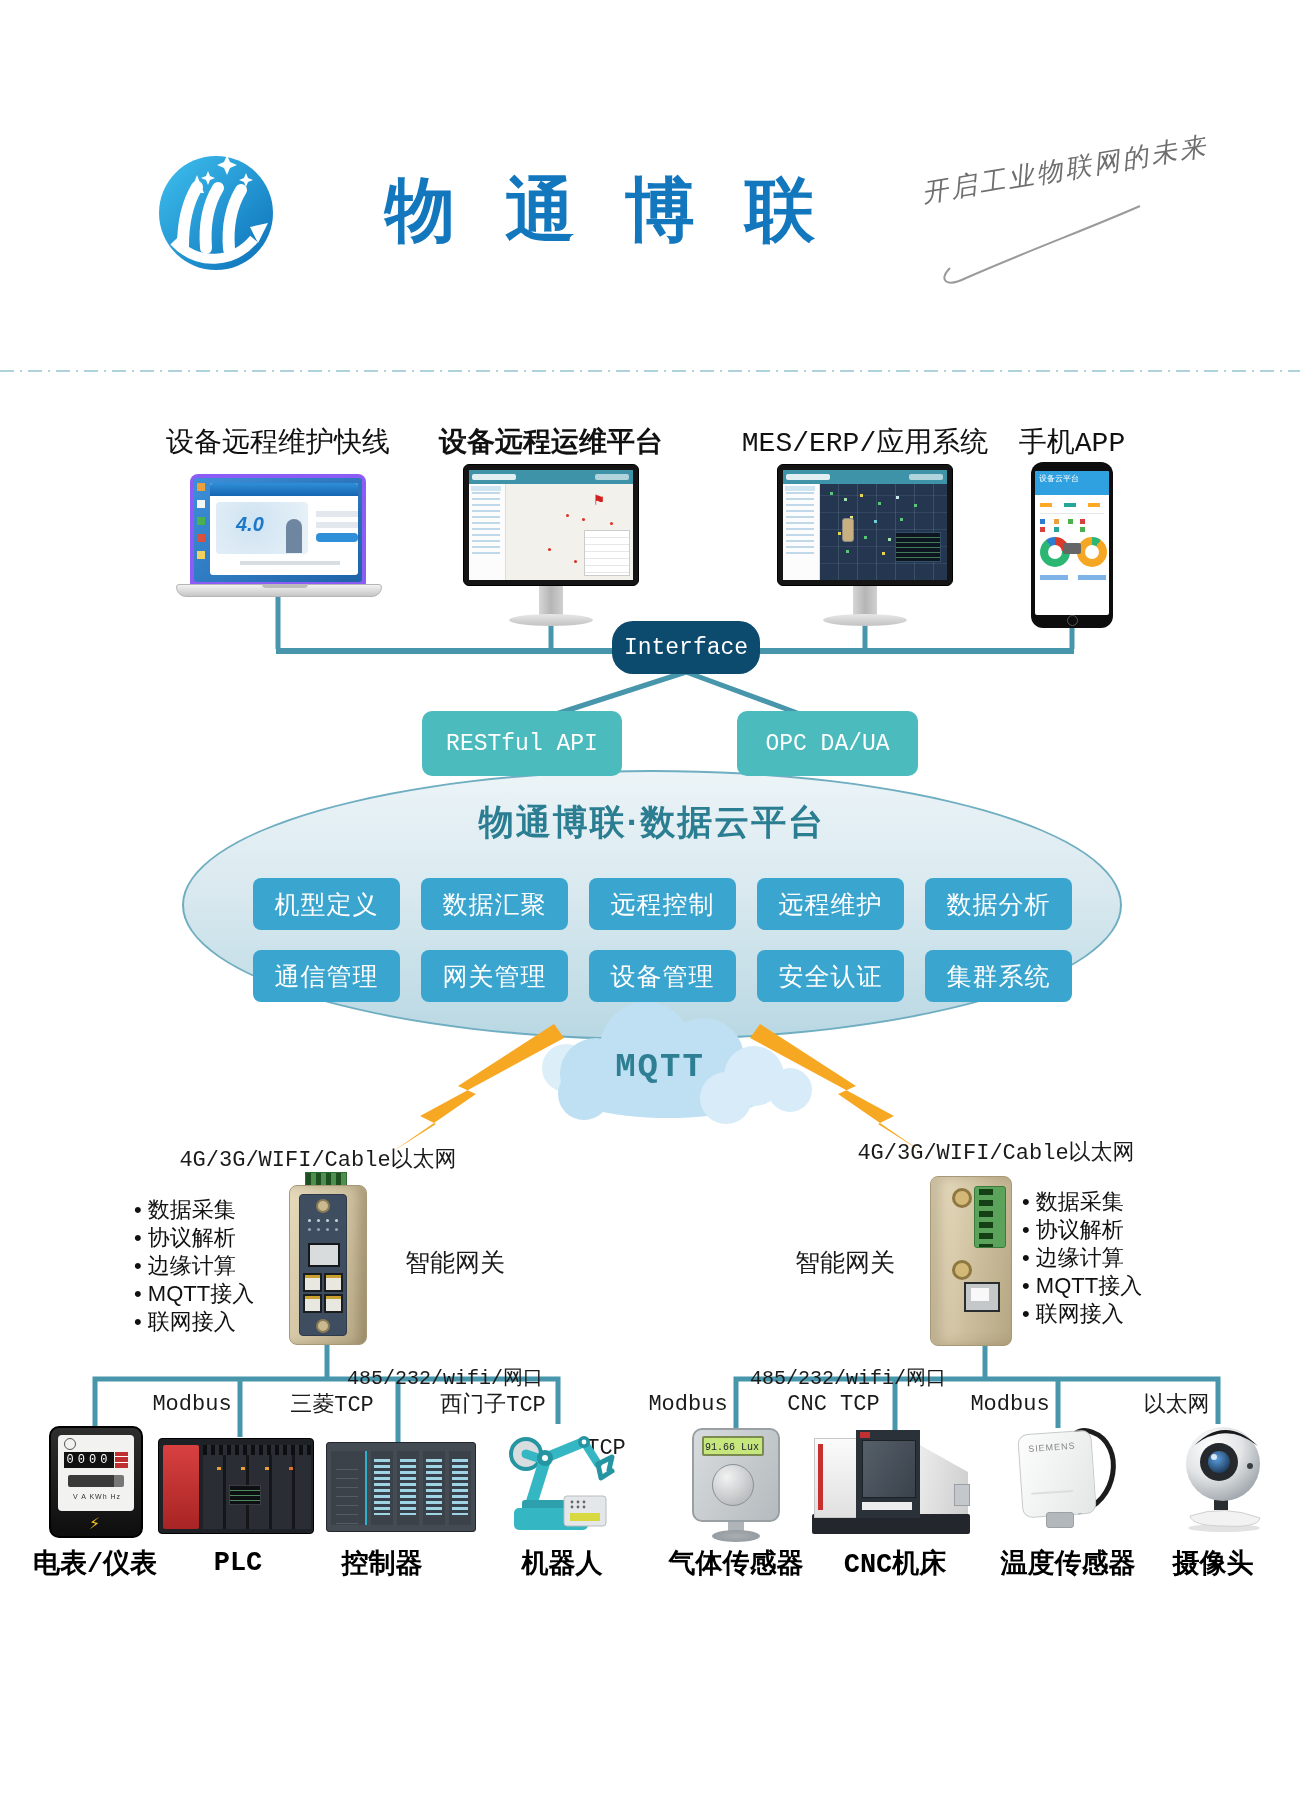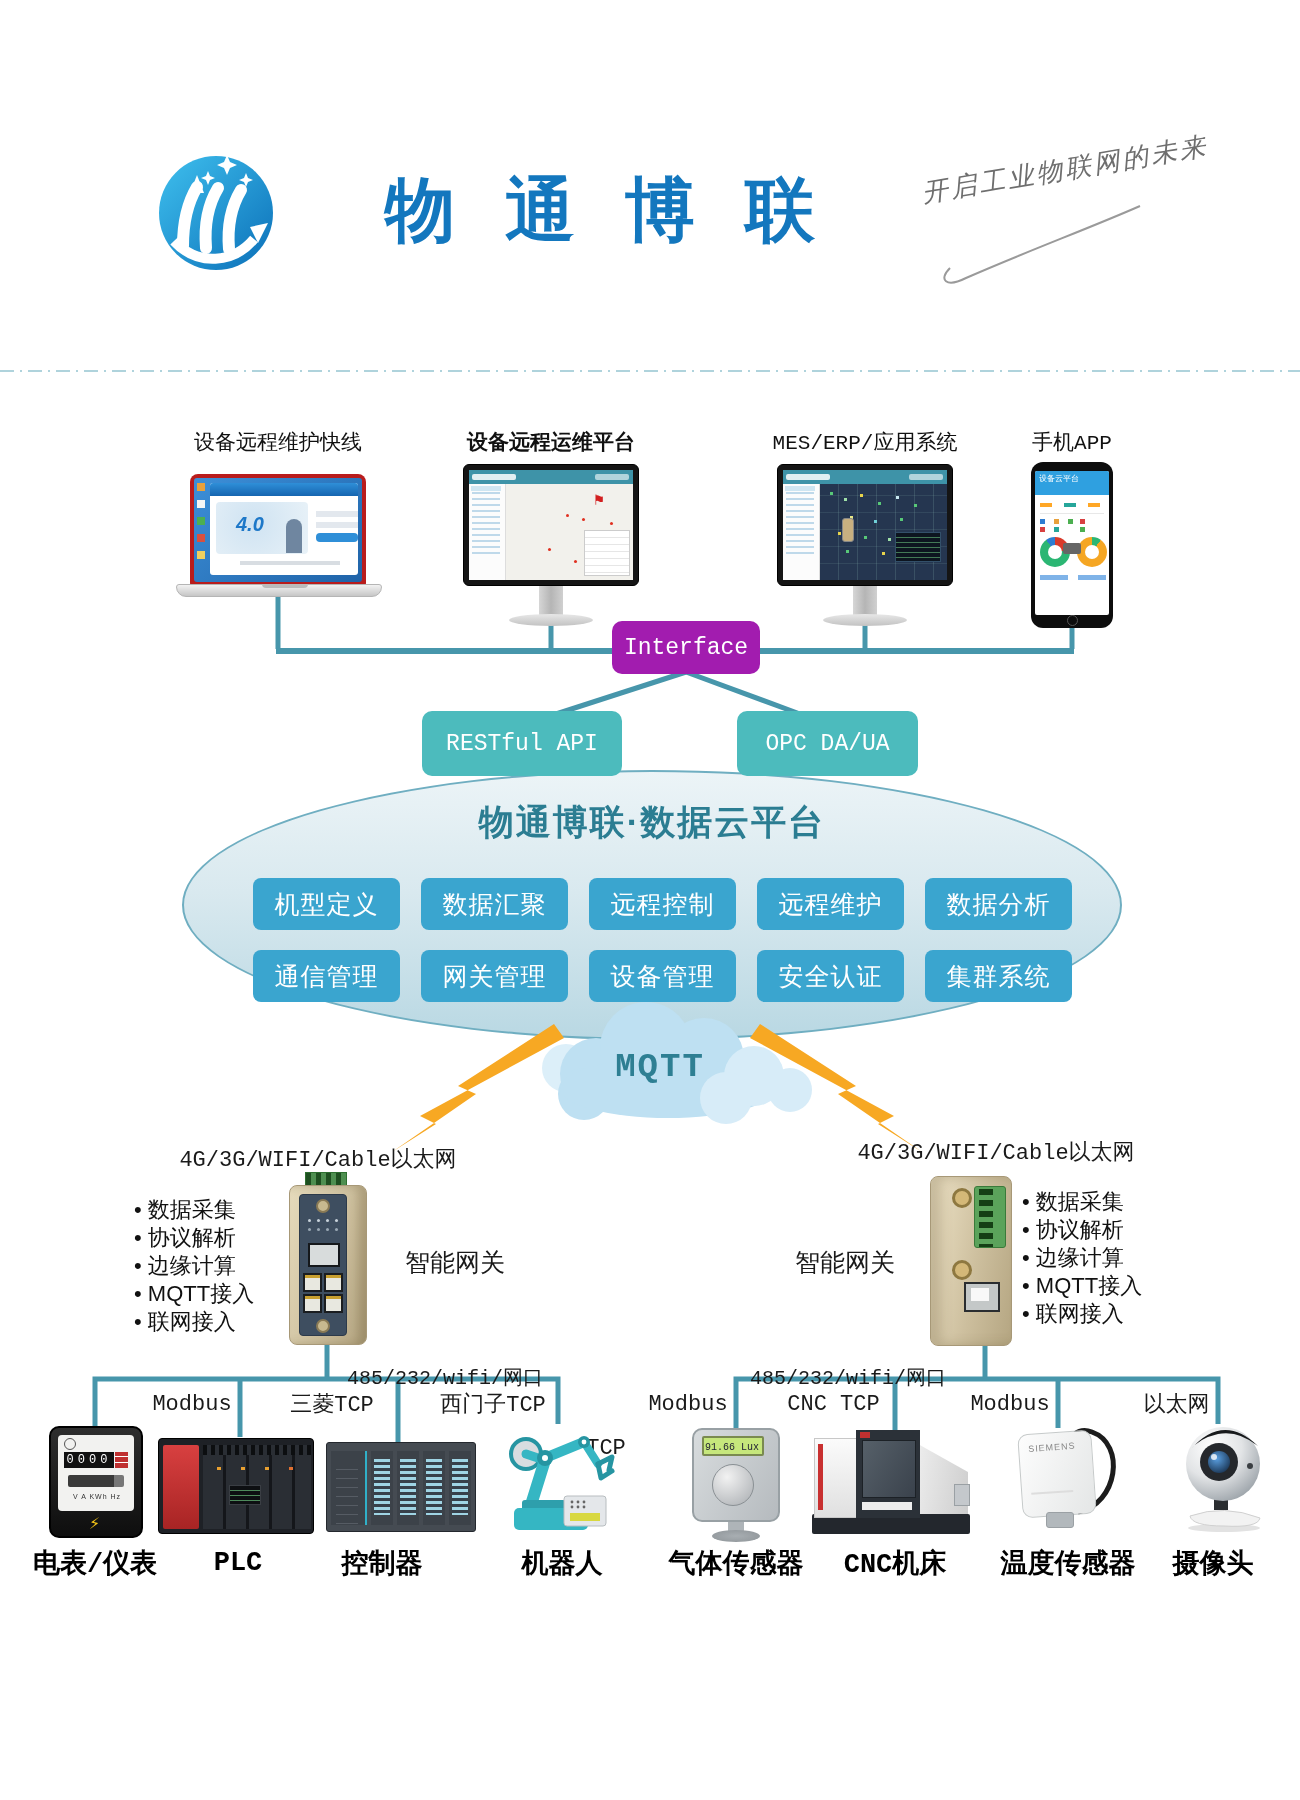--- a/index.html
+++ b/index.html
@@ -13,27 +13,27 @@
   #logo{left:150px;top:145px;width:135px;height:135px;}
   #brand{left:385px;top:158px;font-family:"Liberation Serif","DejaVu Serif",serif;
          font-size:70px;font-weight:700;color:#1377BE;letter-spacing:50px;line-height:105px;white-space:nowrap;}
   #slogan{left:922px;top:176px;width:310px;font-size:26px;color:#6E6E6E;letter-spacing:3px;
           transform:rotate(-9.5deg);transform-origin:left center;white-space:nowrap;
           font-family:"Liberation Serif","DejaVu Serif",serif;font-style:italic;}
   #divider{left:0;top:370px;width:1300px;height:2px;z-index:1;position:absolute;
            background:repeating-linear-gradient(90deg,#AFD3DC 0 14px,transparent 14px 20px,#AFD3DC 20px 22px,transparent 22px 28px);}
 
   
-  .client-label{top:428px;height:28px;font-size:21px;font-weight:500;color:#111;
+  .client-label{top:428px;height:28px;font-size:28px;font-weight:500;color:#111;
                 font-family:"Liberation Mono","DejaVu Sans Mono",monospace;white-space:nowrap;}
   #cl0{left:168px;width:220px;} #cl1{left:441px;width:220px;font-weight:bold;} #cl2{left:755px;width:220px;} #cl3{left:962px;width:220px;}
 
   
   #laptop{left:190px;top:474px;width:200px;height:130px;}
-  .lap-screen{position:absolute;left:0;top:0;width:176px;height:112px;background:#b91c1c;border-radius:8px 8px 3px 3px;padding:4px;box-sizing:border-box;}
+  .lap-screen{position:absolute;left:0;top:0;width:176px;height:112px;background:#8b5cf6;border-radius:8px 8px 3px 3px;padding:4px;box-sizing:border-box;}
   .lap-desk{position:relative;width:100%;height:100%;background:linear-gradient(140deg,#3D8FD8,#1F63A8);border-radius:3px;overflow:hidden;}
   .lap-icons{position:absolute;left:3px;top:5px;width:8px;height:8px;background:#E8A13C;
              box-shadow:0 17px 0 #F5F5F5,0 34px 0 #4CAF50,0 51px 0 #D85040,0 68px 0 #F0D060;}
   .lap-win{position:absolute;left:16px;top:5px;right:4px;bottom:7px;background:#fff;border-radius:3px;overflow:hidden;}
   .lap-title{height:13px;background:linear-gradient(#2F8FD8,#1565B0);}
   .lap-map{position:absolute;left:6px;top:19px;width:92px;height:52px;border-radius:4px;
            background:radial-gradient(circle at 40% 40%,#CFE3F2,#E9F2F8);}
   .lap-40{position:absolute;left:26px;top:30px;font-size:20px;font-weight:700;font-style:italic;color:#1E78C8;}
   .lap-person{position:absolute;left:76px;top:36px;width:16px;height:34px;background:#6F86A0;border-radius:8px 8px 0 0;}
   .lap-f1{position:absolute;left:106px;top:28px;width:42px;height:6px;background:#E3E8EE;box-shadow:0 11px 0 #E3E8EE;}
@@ -88,21 +88,21 @@
     box-shadow:14px 0 0 #E8A13C,28px 0 0 #4CAF50,0 8px 0 #D84040,14px 8px 0 #26A69A,40px 0 0 #D84040,40px 8px 0 #4CAF50;}
   .donut{position:absolute;width:30px;height:30px;border-radius:50%;}
   .donut::after{content:"";position:absolute;left:8px;top:8px;width:14px;height:14px;border-radius:50%;background:#FFF;}
   #donutL{left:5px;top:66px;background:conic-gradient(#D93A2B 0 22%,#2BB673 22% 90%,#2E7DD1 90% 100%);}
   #donutR{left:42px;top:66px;background:conic-gradient(#2BB673 0 10%,#F5A623 10% 100%);}
   .ph-tip{position:absolute;left:28px;top:72px;width:18px;height:11px;background:#666;border-radius:2px;z-index:4;}
   .ph-bot{position:absolute;left:5px;top:104px;width:28px;height:5px;background:#7FB3E8;box-shadow:38px 0 0 #7FB3E8;}
   .ph-home{position:absolute;left:36px;bottom:2px;width:9px;height:9px;border:1px solid #555;border-radius:50%;}
 
   
-  #ibox{left:612px;top:621px;width:148px;height:53px;background:#a21caf;border-radius:10px;color:#FFF;font-size:23px;}
+  #ibox{left:612px;top:621px;width:148px;height:53px;background:#0c4a6e;border-radius:21px;color:#FFF;font-size:23px;}
   .api{background:#4CBBBD;border-radius:10px;color:#FFF;font-size:23px;}
   #api1{left:422px;top:711px;width:200px;height:65px;} #api2{left:737px;top:711px;width:181px;height:65px;}
 
   
   #ellipse{position:absolute;left:182px;top:770px;width:940px;height:270px;border-radius:50%;z-index:1;
            background:linear-gradient(180deg,#ECF4F7 0%,#D9E9EF 45%,#B9D8E3 100%);border:2px solid #6FAEC1;box-sizing:border-box;}
   #ptitle{left:282px;top:799px;width:740px;font-size:35px;font-weight:700;color:#2B7D92;letter-spacing:2px;text-align:center;}
   .feat{width:147px;height:52px;background:#3AA5CF;border-radius:8px;color:#FFF;font-size:25px;letter-spacing:1px;}
   .r1{top:878px;} .r2{top:950px;}
   .c0{left:253px;} .c1{left:421px;} .c2{left:589px;} .c3{left:757px;} .c4{left:925px;}

